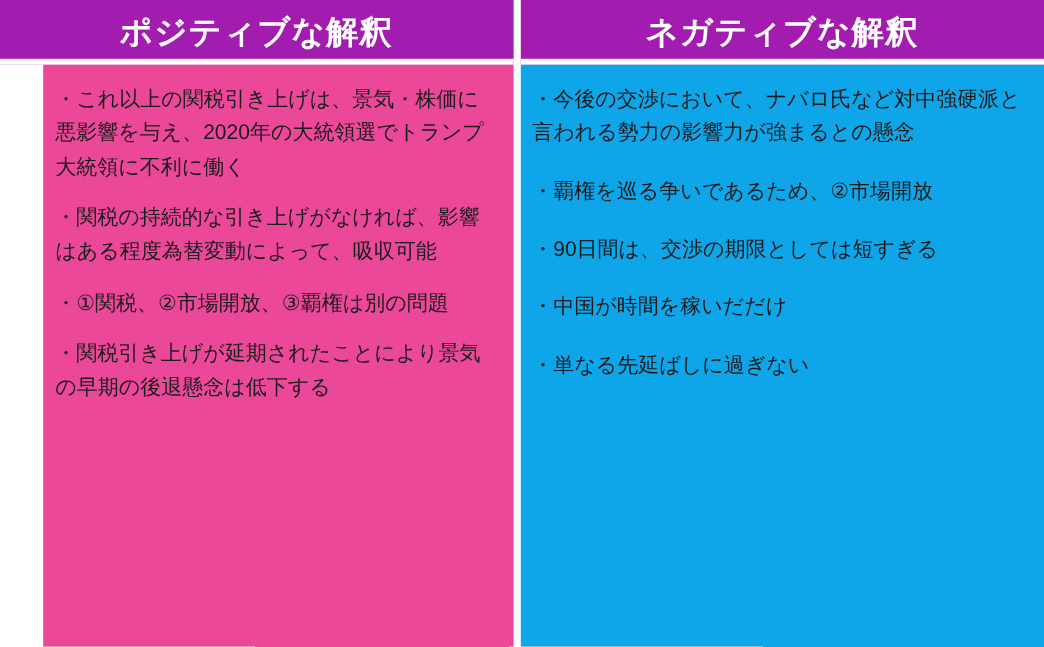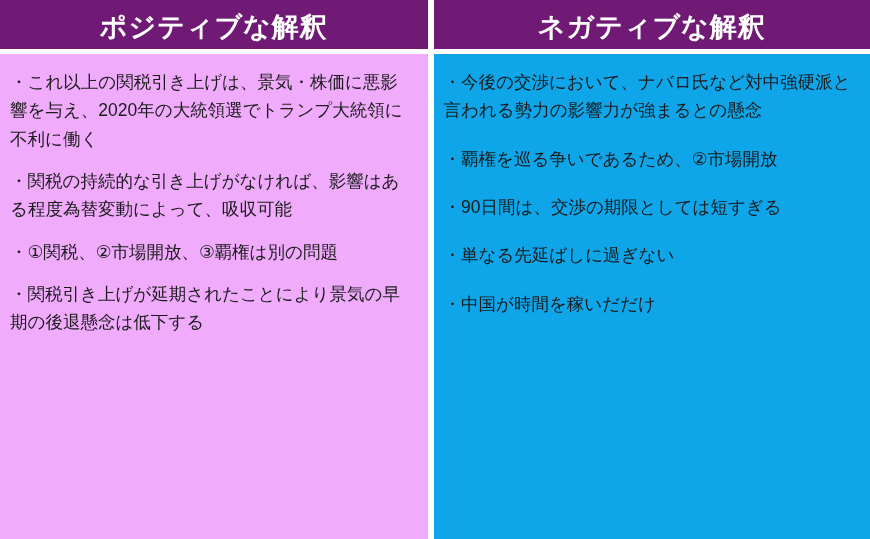--- a/index.html
+++ b/index.html
@@ -33,21 +33,21 @@
     box-sizing: border-box;
   }
   .col-left {
     width: 437px;
     border-right: 6px solid #ffffff;
   }
   .col-right {
     width: 440px;
   }
   .header {
-    background: #701a75;
+    background: #a21caf;
     color: #ffffff;
     text-align: center;
     font-size: 27px;
     font-weight: bold;
     letter-spacing: 1px;
     height: 54px;
     line-height: 54px;
     box-sizing: border-box;
     border-bottom: 5px solid #ffffff;
     overflow: hidden;
@@ -56,21 +56,22 @@
   .body-cell {
     flex: 1;
     box-sizing: border-box;
     padding: 14px 14px 10px 10px;
     font-size: 17.5px;
     line-height: 1.62;
     color: #1b1b1b;
     overflow: hidden;
   }
   .body-left {
-    background: #f0abfc;
+    background: #ec4899;
+    margin-left: 36px;
   }
   .body-right {
     background: #0ea5e9;
   }
   .item {
     margin: 0 0 14px 0;
     text-indent: 0;
     word-break: break-all;
   }
   .item:last-child {
@@ -95,19 +96,19 @@
         <p class="item">・関税引き上げが延期されたことにより景気の早期の後退懸念は低下する</p>
       </div>
     </div>
 
     <div class="col col-right">
       <div class="header">ネガティブな解釈</div>
       <div class="body-cell body-right">
         <p class="item">・今後の交渉において、ナバロ氏など対中強硬派と言われる勢力の影響力が強まるとの懸念</p>
         <p class="item">・覇権を巡る争いであるため、②市場開放</p>
         <p class="item">・90日間は、交渉の期限としては短すぎる</p>
+        <p class="item">・中国が時間を稼いだだけ</p>
         <p class="item">・単なる先延ばしに過ぎない</p>
-        <p class="item">・中国が時間を稼いだだけ</p>
       </div>
     </div>
 
   </div>
 </div>
 
 </body></html>

